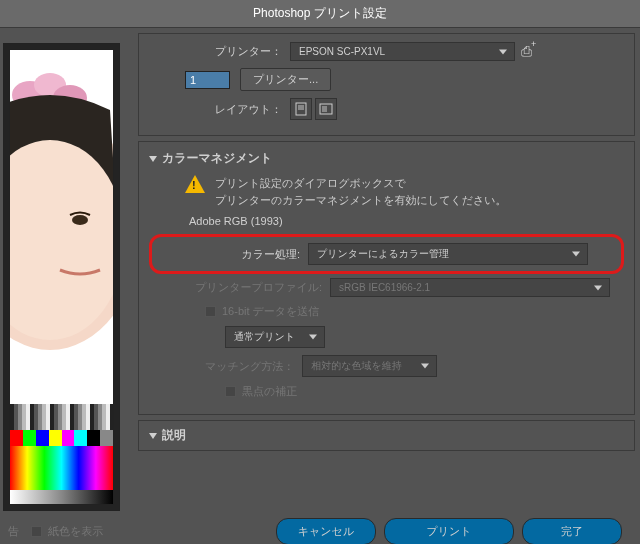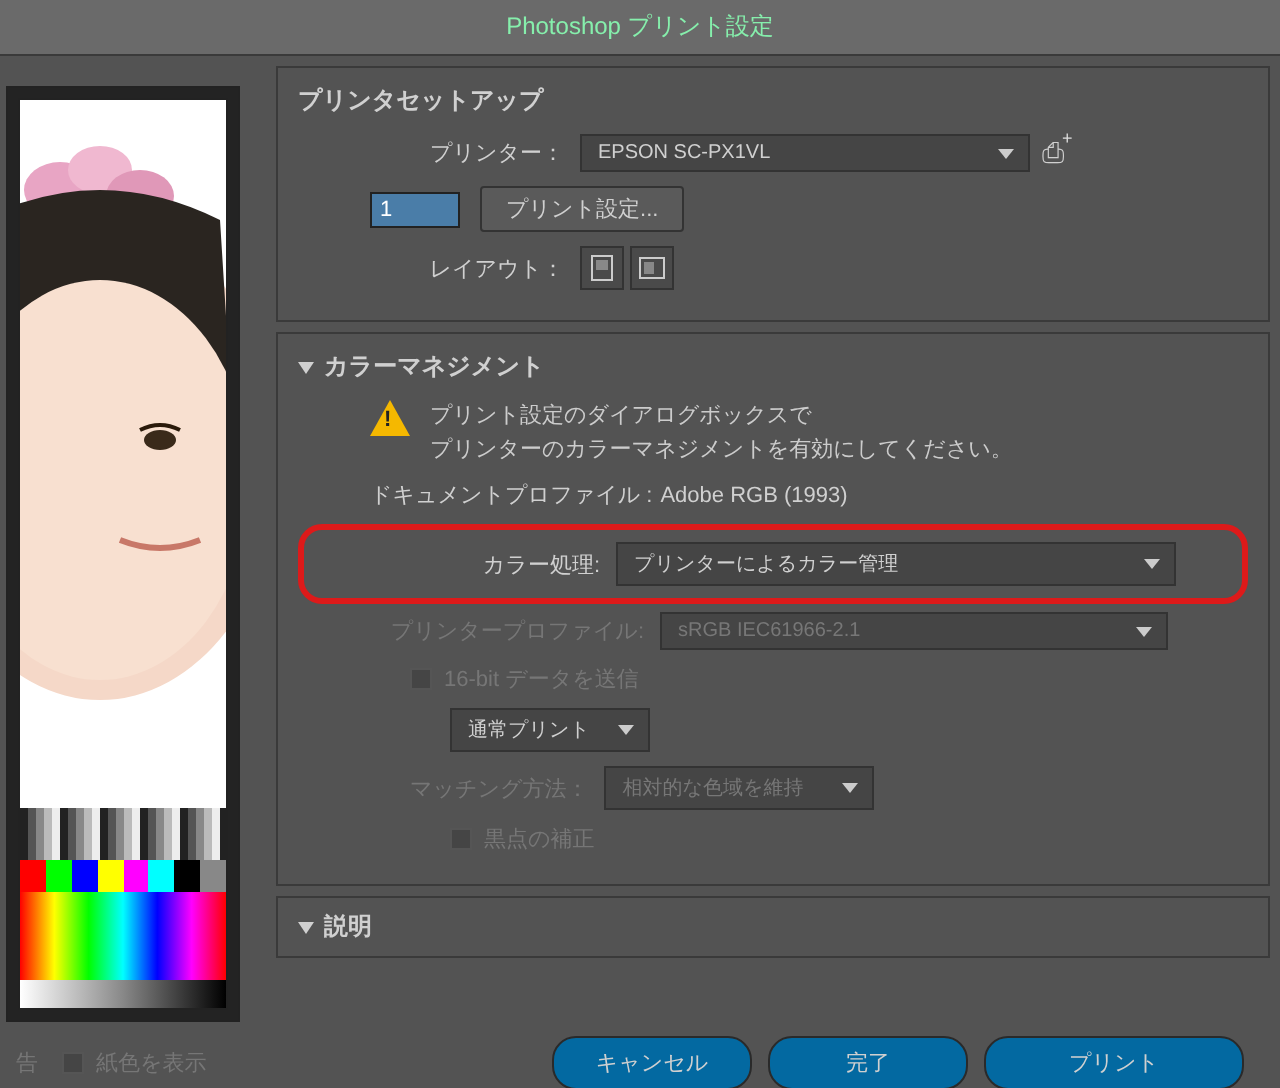--- a/index.html
+++ b/index.html
@@ -10,21 +10,21 @@
   font-size: 11px;
   width: 640px;
   height: 544px;
   overflow: hidden;
 }
 .titlebar {
   background: #6a6a6a;
   text-align: center;
   padding: 5px 0;
   font-size: 12px;
-  color: #86efac;
+  color: #ffffff;
   border-bottom: 1px solid #3a3a3a;
 }
 .content {
   display: flex;
   height: 480px;
 }
 .preview-pane {
   width: 133px;
   padding: 0 3px;
   position: relative;
@@ -305,31 +305,30 @@
           <div class="gradient"></div>
           <div class="gradient2"></div>
         </div>
         <div class="text-col"></div>
       </div>
     </div>
   </div>
 
   <div class="settings-pane">
     <div class="panel">
-      <div class="panel-header">プリンタセットアップ</div>
       <div class="row">
         <div class="row-label">プリンター：</div>
         <div class="select wide">EPSON SC-PX1VL</div>
         <div class="printer-plus">
           <span class="printer-icn"></span>
         </div>
       </div>
       <div class="row">
         <input class="input-num highlight" value="1" style="">
-        <button class="btn" style="margin-left:10px">プリント設定...</button>
+        <button class="btn" style="margin-left:10px">プリンター...</button>
       </div>
       <div class="row">
         <div class="row-label">レイアウト：</div>
         <div class="icon-box">
             <svg width="12" height="14">
               <rect x="1" y="1" width="10" height="12" fill="none" stroke="#ccc"></rect>
               <rect x="3" y="3" width="6" height="5" fill="#888"></rect>
             </svg>
           </div>
         <div class="icon-box">
@@ -344,32 +343,31 @@
     <div class="panel">
       <div class="panel-header collapsible">カラーマネジメント</div>
       <div class="row" style="align-items:flex-start">
         <div class="warn-icon"></div>
         <div class="warn-text">
           <span>プリント設定のダイアログボックスで</span><br>
           <span>プリンターのカラーマネジメントを有効にしてください。</span>
         </div>
       </div>
       <div class="row">
-        <span>ドキュメントプロファイル :</span>
         <span style="margin-left:4px">Adobe RGB (1993)</span>
       </div>
       <div class="highlight-box">
         <div class="row" style="margin-bottom:0">
           <div class="row-label" style="width:110px">カラー処理:</div>
           <div class="select" style="width:280px">プリンターによるカラー管理</div>
         </div>
       </div>
       <div class="row">
         <div class="row-label-wide disabled-text">プリンタープロファイル:</div>
-        <div class="select disabled" style="width:254px">sRGB IEC61966-2.1</div>
+        <div class="select disabled" style="width:280px">sRGB IEC61966-2.1</div>
       </div>
       <div class="row" style="padding-left:20px">
         <span class="checkbox disabled"></span>
         <span class="disabled-text">16-bit データを送信</span>
       </div>
       <div class="row" style="padding-left:40px">
         <div class="select" style="width:100px">通常プリント</div>
       </div>
       <div class="row" style="padding-left:20px">
         <span class="disabled-text">マッチング方法：</span>
@@ -388,16 +386,16 @@
 </div>
 
 <div class="bottom-area">
   <div class="bottom-left">
     <span class="disabled-text" style="margin-right:12px">告</span>
     <span class="checkbox disabled"></span>
     <span class="disabled-text">紙色を表示</span>
   </div>
   <div class="bottom-buttons">
     <div class="bottom-btn">キャンセル</div>
+    <div class="bottom-btn primary">プリント</div>
     <div class="bottom-btn">完了</div>
-    <div class="bottom-btn primary">プリント</div>
   </div>
 </div>
 
 </body></html>

